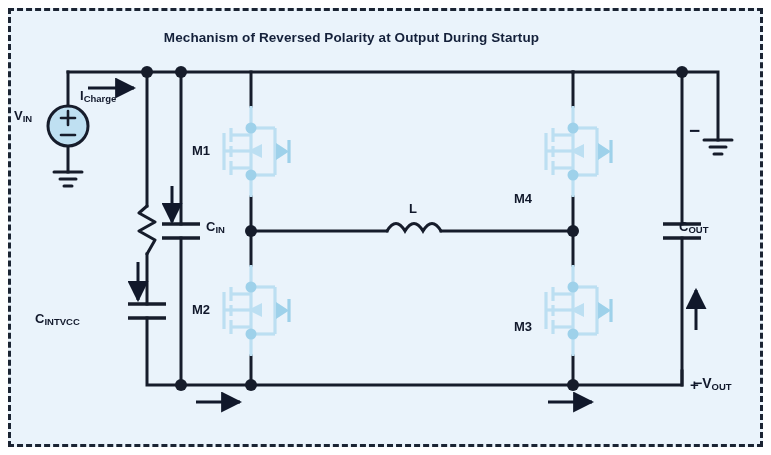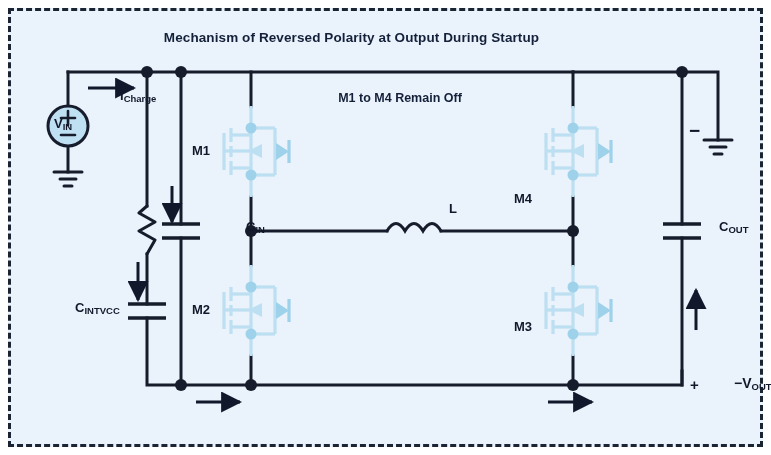--- a/index.html
+++ b/index.html
@@ -17,33 +17,32 @@
   }
   svg{position:absolute;left:0;top:0;}
   .ttl{
     position:absolute;left:0;top:30px;width:703px;text-align:center;
     font-size:13.5px;font-weight:bold;color:#14203a;letter-spacing:.1px;
   }
   .sub{
     position:absolute;left:250px;top:91px;width:300px;text-align:center;
     font-size:12.5px;font-weight:bold;color:#14203a;
   }
-  .lbl{position:absolute;font-size:13px;font-weight:bold;color:#11182b;white-space:nowrap;margin-left:40px;}
+  .lbl{position:absolute;font-size:13px;font-weight:bold;color:#11182b;white-space:nowrap;}
   .lbl sub{font-size:9.5px;font-weight:bold;vertical-align:baseline;position:relative;top:2px;}
   .sgn{position:absolute;font-size:19px;font-weight:bold;color:#11182b;line-height:1;}
   .m-lbl{position:absolute;font-size:13px;font-weight:bold;color:#11182b;}
 </style>
 </head>
 <body>
 
 <div id="root">
   <div id="frame"></div>
 
   <div class="ttl">Mechanism of Reversed Polarity at Output During Startup</div>
-  <div class="sub">M1 to M4 Remain Off</div>
 
   <svg width="771" height="455">
     <defs>
       <marker id="ah" viewBox="0 0 10 10" refX="9" refY="5" markerWidth="7" markerHeight="7" orient="auto-start-reverse">
         <path d="M0,0 L10,5 L0,10 z" fill="#11182b"></path>
       </marker>
     </defs>
 
     <g stroke="#161c2b" stroke-width="3" fill="none" stroke-linecap="square">
 
@@ -211,27 +210,27 @@
     <g stroke="#11182b" stroke-width="3" marker-end="url(#ah)">
       <line x1="88" y1="88" x2="134" y2="88"></line>
       <line x1="138" y1="262" x2="138" y2="300"></line>
       <line x1="172" y1="186" x2="172" y2="222"></line>
       <line x1="196" y1="402" x2="240" y2="402"></line>
       <line x1="548" y1="402" x2="592" y2="402"></line>
       <line x1="696" y1="330" x2="696" y2="290"></line>
     </g>
   </svg>
 
-  <div class="lbl" style="left:14px;top:116px;">
+  <div class="lbl" style="left:14px;top:108px;">
     <span>V</span><sub>IN</sub>
   </div>
   <div class="lbl" style="left:80px;top:88px;">
     <span>I</span><sub>Charge</sub>
   </div>
-  <div class="lbl" style="left:35px;top:300px;">
+  <div class="lbl" style="left:35px;top:311px;">
     <span>C</span><sub>INTVCC</sub>
   </div>
   <div class="lbl" style="left:206px;top:219px;">
     <span>C</span><sub>IN</sub>
   </div>
   <div class="lbl" style="left:679px;top:219px;">
     <span>C</span><sub>OUT</sub>
   </div>
   <div class="lbl" style="left:409px;top:201px;">L</div>
 

